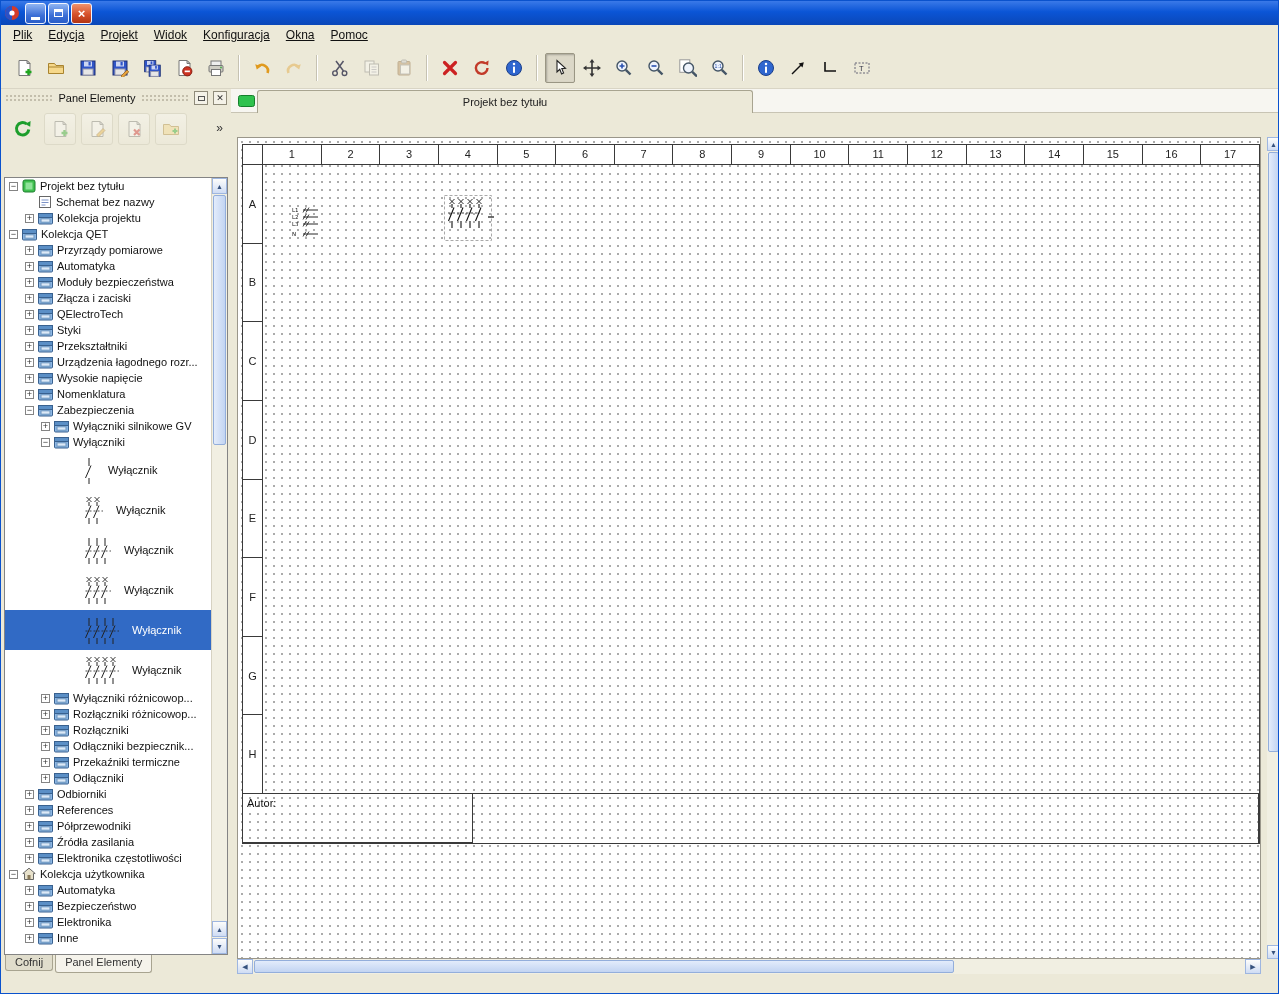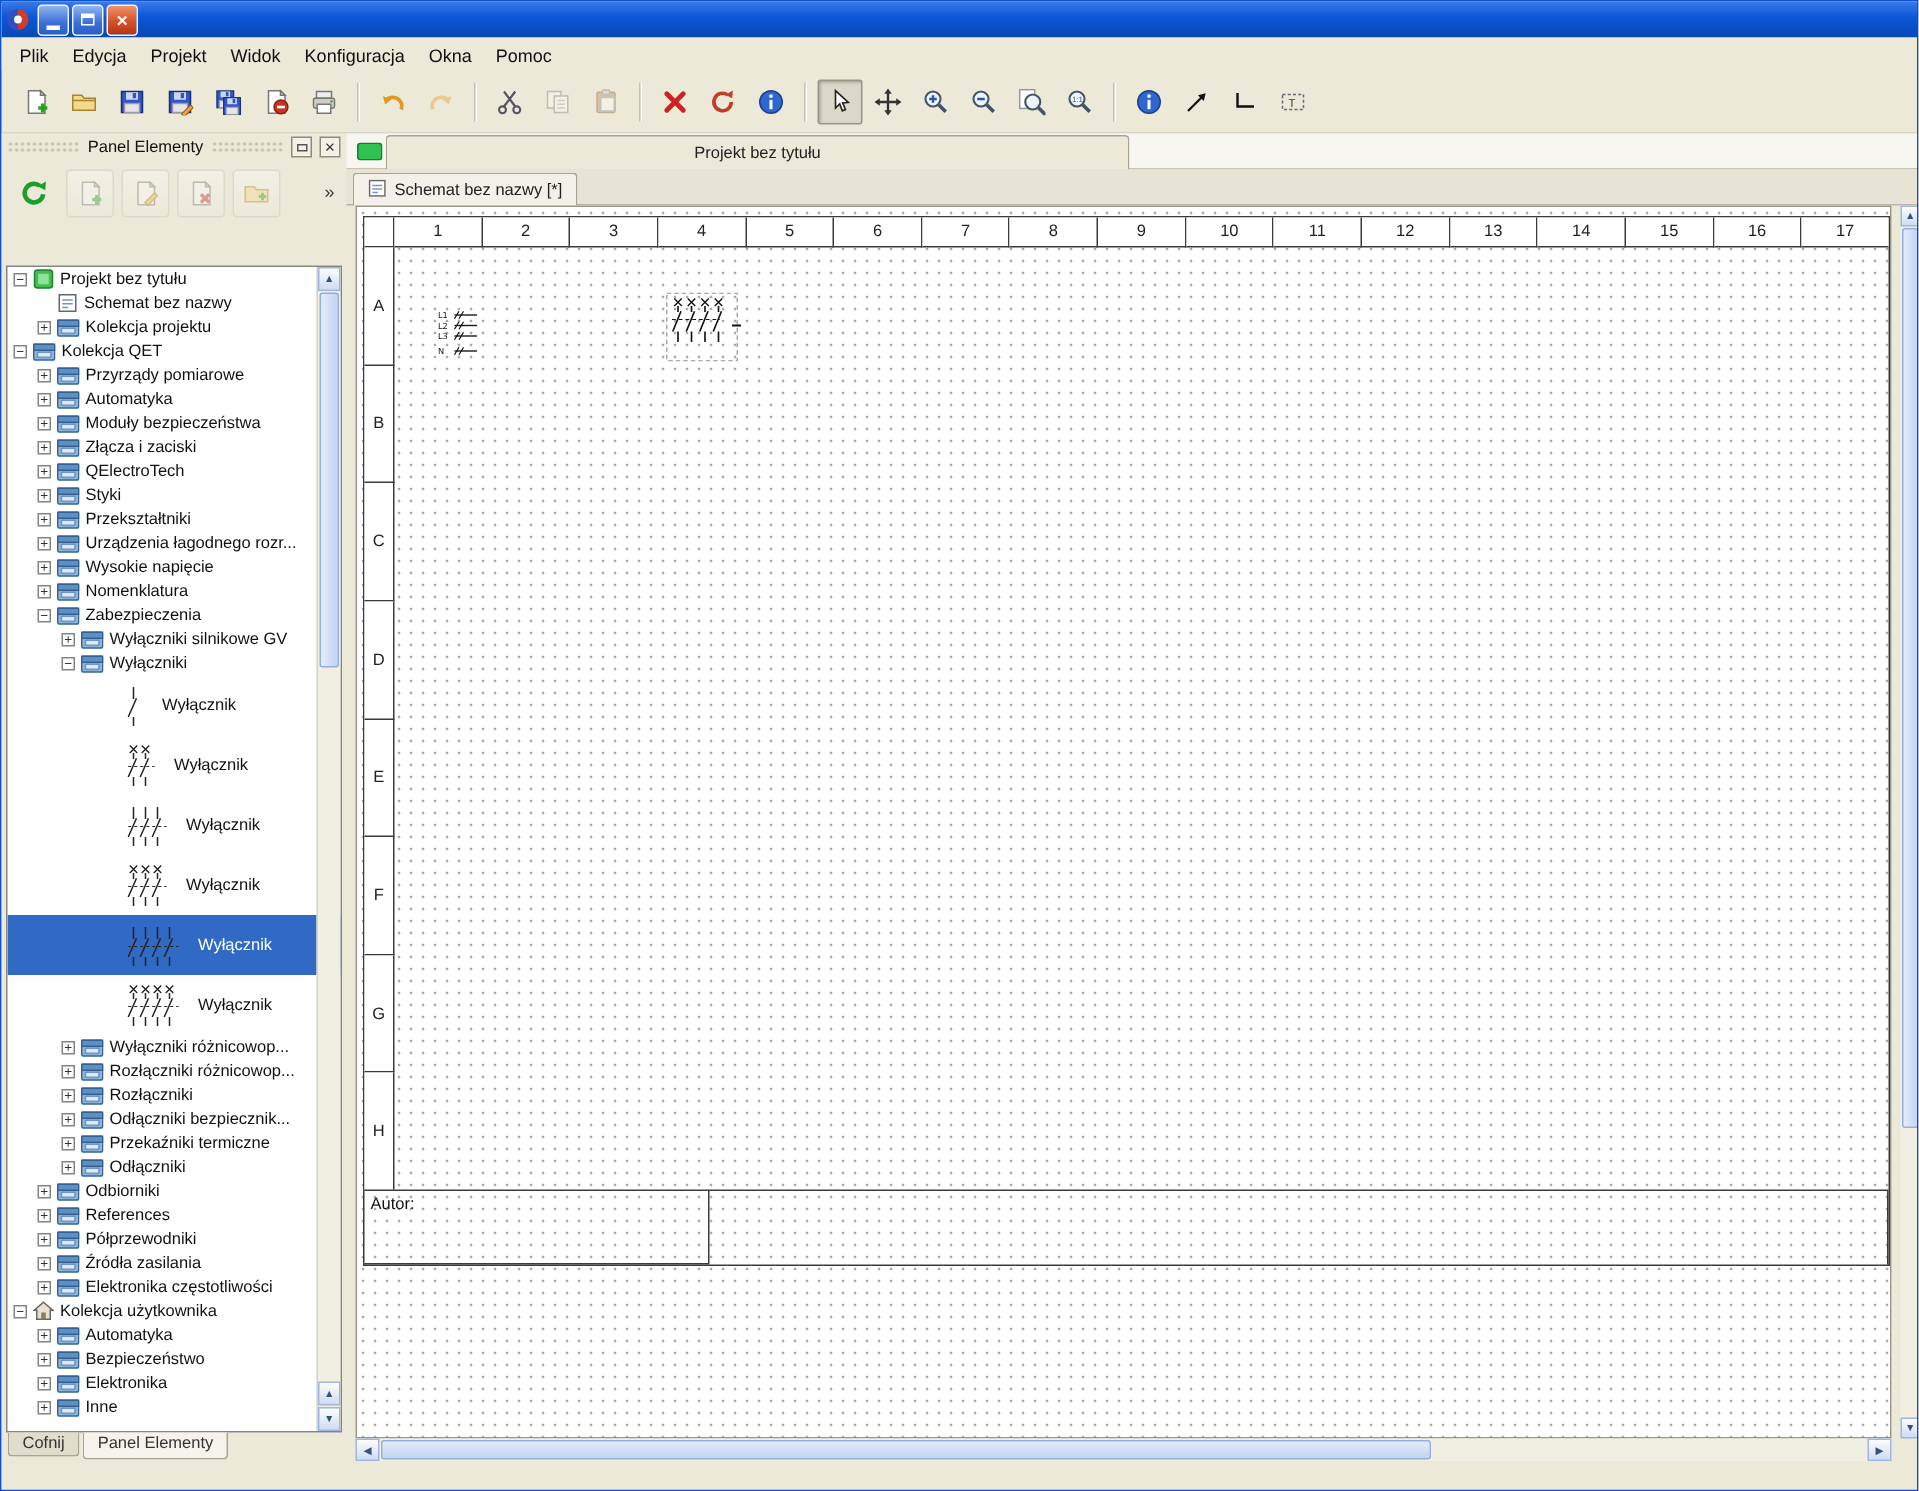--- a/index.html
+++ b/index.html
@@ -13,21 +13,21 @@
     display:flex;align-items:center;padding:0 3px;gap:5px;}
   .titlebar .title{color:#fff;font-weight:bold;font-size:12px;text-shadow:1px 1px 1px #033a8a;flex:1;}
   .appicon{display:flex;width:16px;height:16px;}
   .winbtns{display:flex;gap:2px;margin-right:2px;}
   .wb{width:21px;height:21px;border-radius:3px;border:1px solid #f0f4ff;display:flex;align-items:center;justify-content:center;
     background:linear-gradient(180deg,#8fb4f2,#3c6fd6 60%,#2a5ec8);color:#fff;font-size:13px;font-weight:bold;}
   .wb.close{background:linear-gradient(180deg,#f0926d,#d6512a 55%,#b23412);}
   .wb.min i{display:block;width:9px;height:3px;background:#fff;margin-top:10px;}
   .wb.max i{display:block;width:9px;height:8px;border:1px solid #fff;border-top:3px solid #fff;background:transparent;}
   
-  .menubar{position:absolute;left:0;top:24px;right:0;height:22px;display:flex;align-items:flex-end;padding-left:4px;background:#ece9d8;}
+  .menubar{position:absolute;left:0;top:24px;right:0;height:22px;display:flex;align-items:flex-start;padding-left:4px;background:#ece9d8;text-decoration:underline;}
   .mitem{padding:3px 8px;font-size:12px;cursor:default;}
   .toolbar{position:absolute;left:0;top:46px;right:0;height:42px;display:flex;align-items:center;padding-left:8px;gap:2px;
     border-bottom:1px solid #d9d5c5;}
   .tbtn{width:30px;height:30px;display:flex;align-items:center;justify-content:center;border:1px solid transparent;border-radius:2px;}
   .tbtn.pressed{background:#dcd8c8;border:1px solid #9a9684;box-shadow:inset 1px 1px 2px rgba(0,0,0,.25);}
   .tbtn.disabled{opacity:.38;}
   .tsep{width:2px;height:26px;border-left:1px solid #c6c2b2;border-right:1px solid #ffffff;margin:0 5px;}
   
   .dock{position:absolute;left:0;top:88px;width:230px;height:887px;background:#ece9d8;}
   .dock-header{height:18px;display:flex;align-items:center;gap:5px;padding:0 4px;}
@@ -921,31 +921,20 @@
 
   <div class="main">
     <div class="projbar">
       <span class="projicon">
         <svg width="17" height="12" viewBox="0 0 17 12">
             <rect x="0.5" y="0.5" width="16" height="11" rx="2" fill="#2fc24e" stroke="#157f2c"></rect>
           </svg>
       </span>
       <span class="projtab">Projekt bez tytułu</span>
     </div>
-    <div class="schbar">
-      <span class="schtab">
-        <span>
-          <svg width="13" height="13" viewBox="0 0 14 14">
-              <rect x="1.5" y="1.5" width="11" height="11" fill="#fff" stroke="#666"></rect>
-              <path d="M3.5 5 h7 M3.5 7.5 h7 M3.5 10 h4" stroke="#7d93c8" fill="none"></path>
-            </svg>
-        </span>
-        <span>Schemat bez nazwy [*]</span>
-      </span>
-    </div>
     <div class="canvaswrap">
       <div class="viewport">
         <div class="frame">
           <div class="ruler-top">
               <div class="corner"></div>
               <div class="rc">1</div>
               <div class="rc">2</div>
               <div class="rc">3</div>
               <div class="rc">4</div>
               <div class="rc">5</div>

